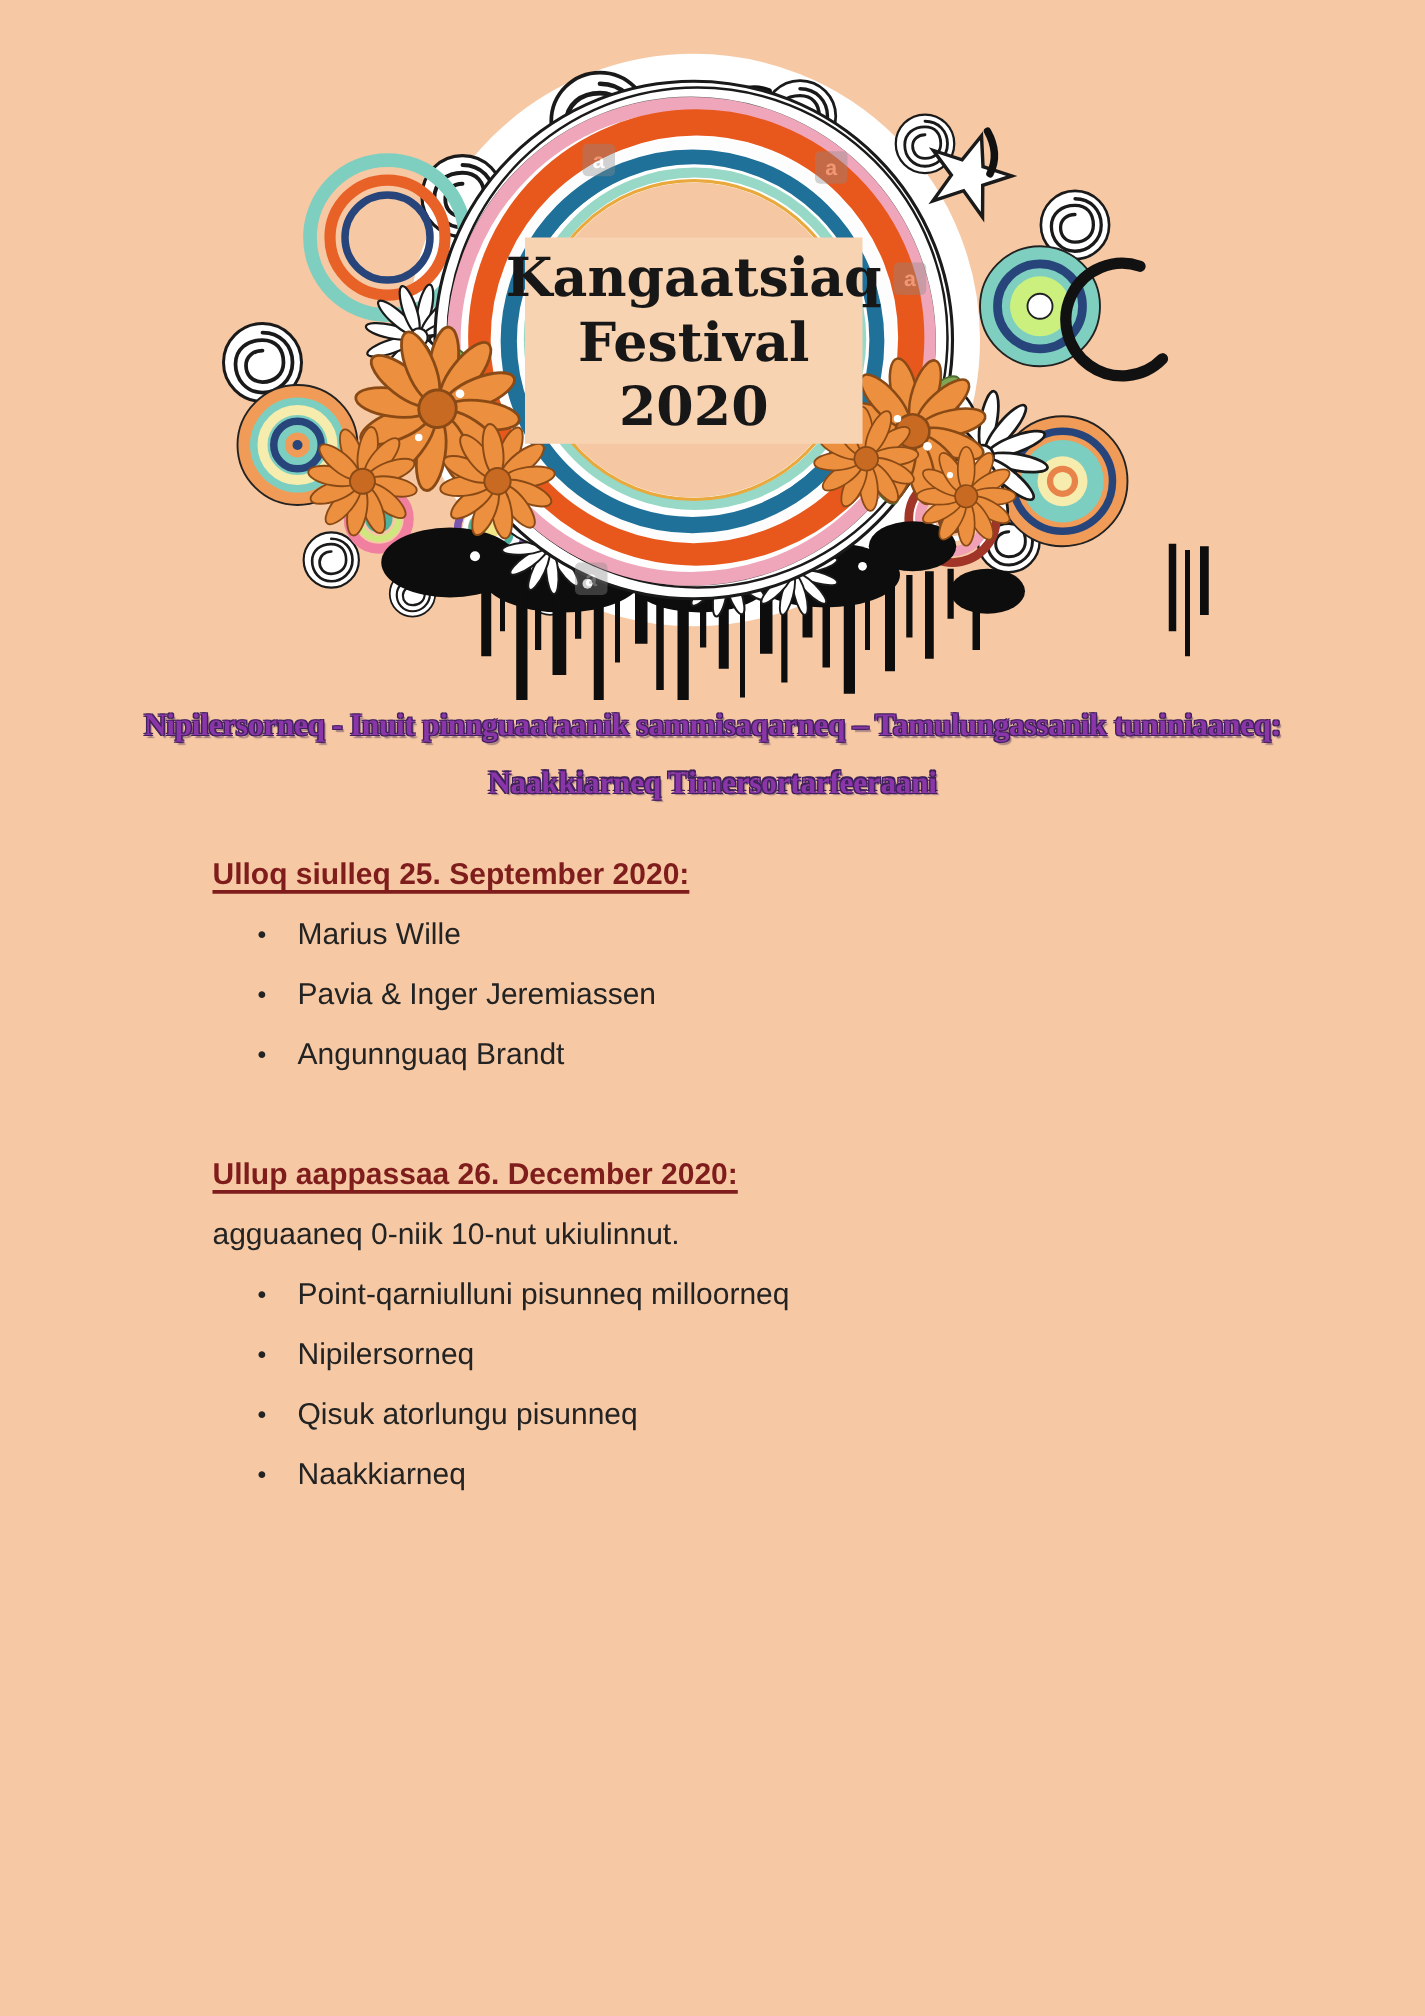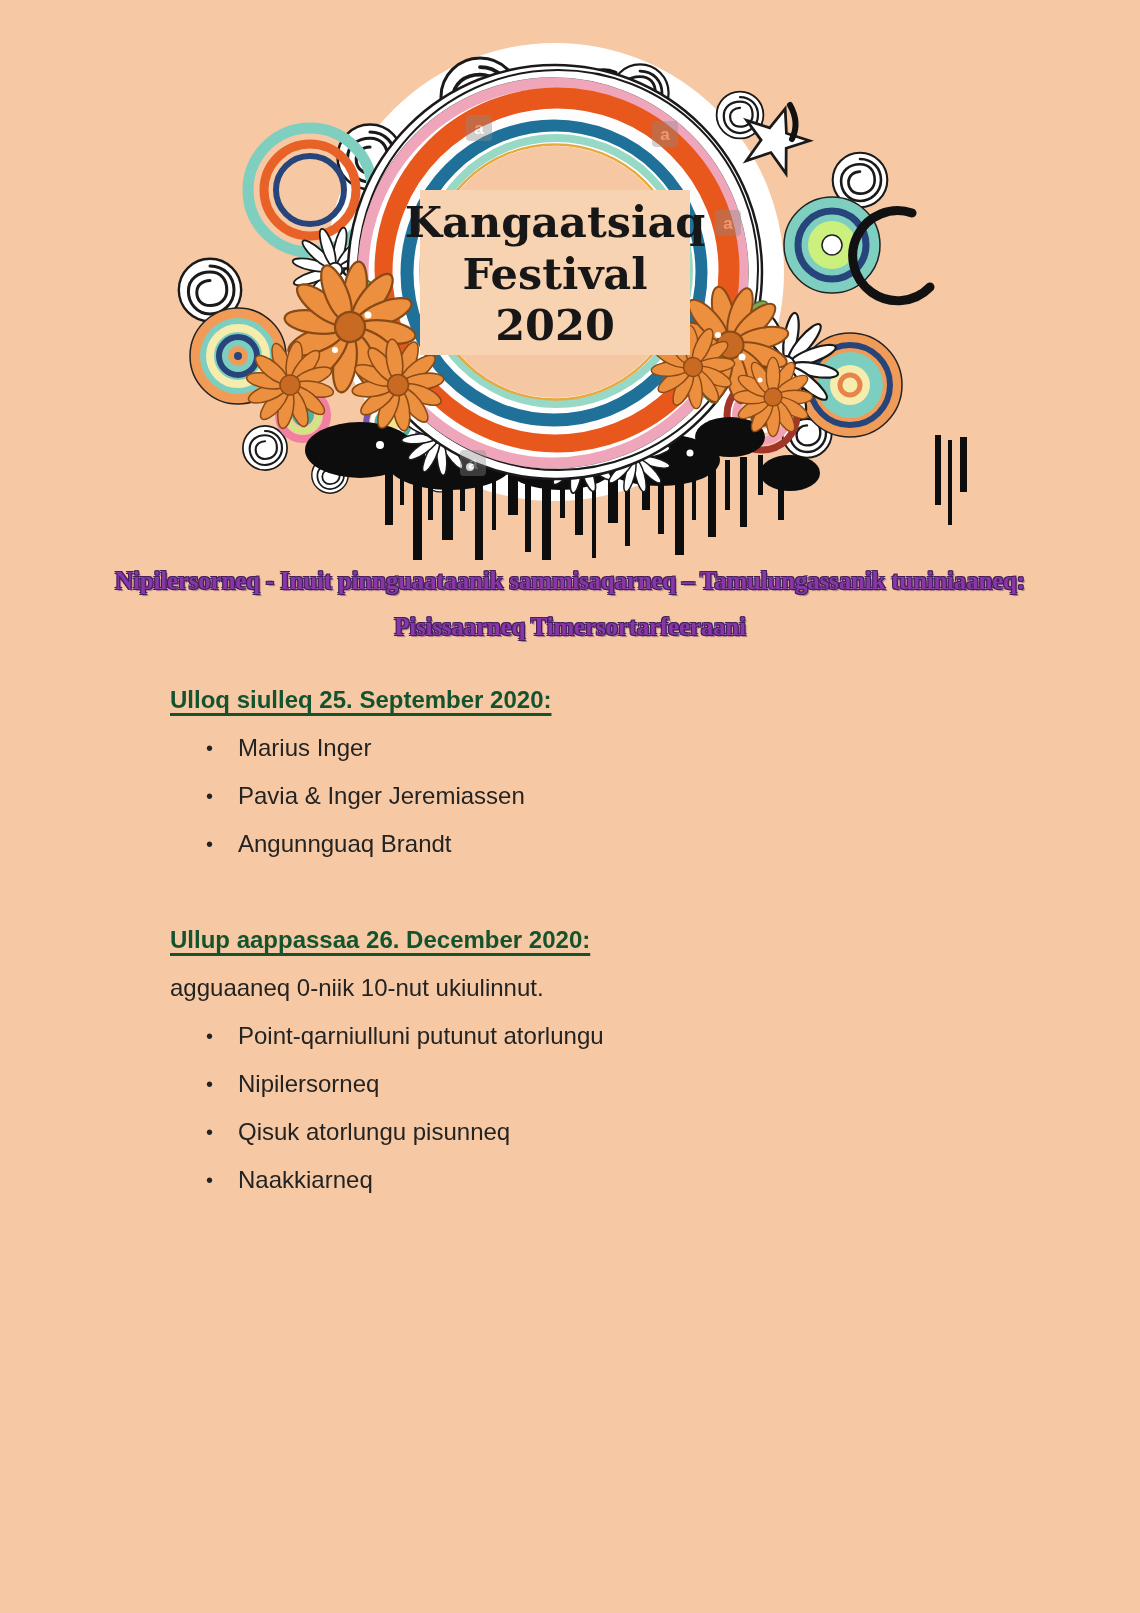--- a/index.html
+++ b/index.html
@@ -38,21 +38,21 @@
       -1px 1px 0 #41215c,
       2px 2px 1px rgba(55,25,80,0.45);
   }
   
   .content{
     position:absolute;left:170px;top:676px;width:900px;
     font-size:24px;
   }
   .line{height:48px;line-height:48px;white-space:nowrap;}
   .heading{
-    color:#14532d;
+    color:#7f1d1d;
     font-weight:bold;
     text-decoration:underline;
     text-decoration-thickness:2.5px;
     text-underline-offset:5px;
   }
   .bullet-row{display:flex;height:48px;line-height:48px;}
   .bullet-dot{width:32px;padding-left:36px;font-size:20px;}
   .spacer{height:48px;}
 </style>
 </head>
@@ -260,48 +260,48 @@
       <g>
         <text class="logo-title-text" x="425" y="232" font-size="43" text-anchor="middle">Kangaatsiaq</text>
         <text class="logo-title-text" x="425" y="284" font-size="43" text-anchor="middle">Festival</text>
         <text class="logo-title-text" x="425" y="335" font-size="43" text-anchor="middle">2020</text>
       </g>
     </svg>
   </div>
 
   <div class="festival-title">
     <div>Nipilersorneq - Inuit pinnguaataanik sammisaqarneq – Tamulungassanik tuniniaaneq:</div>
-    <div>Pisissaarneq Timersortarfeeraani</div>
+    <div>Naakkiarneq Timersortarfeeraani</div>
   </div>
 
   <div class="content">
 
     <div class="line heading">Ulloq siulleq 25. September 2020:</div>
 
     <div class="bullet-row">
       <span class="bullet-dot">•</span>
-      <span>Marius Inger</span>
+      <span>Marius Wille</span>
     </div>
     <div class="bullet-row">
       <span class="bullet-dot">•</span>
       <span>Pavia &amp; Inger Jeremiassen</span>
     </div>
     <div class="bullet-row">
       <span class="bullet-dot">•</span>
       <span>Angunnguaq Brandt</span>
     </div>
 
     <div class="spacer"></div>
 
     <div class="line heading">Ullup aappassaa 26. December 2020:</div>
     <div class="line">agguaaneq 0-niik 10-nut ukiulinnut.</div>
 
     <div class="bullet-row">
       <span class="bullet-dot">•</span>
-      <span>Point-qarniulluni putunut atorlungu</span>
+      <span>Point-qarniulluni pisunneq milloorneq</span>
     </div>
     <div class="bullet-row">
       <span class="bullet-dot">•</span>
       <span>Nipilersorneq</span>
     </div>
     <div class="bullet-row">
       <span class="bullet-dot">•</span>
       <span>Qisuk atorlungu pisunneq</span>
     </div>
     <div class="bullet-row">

